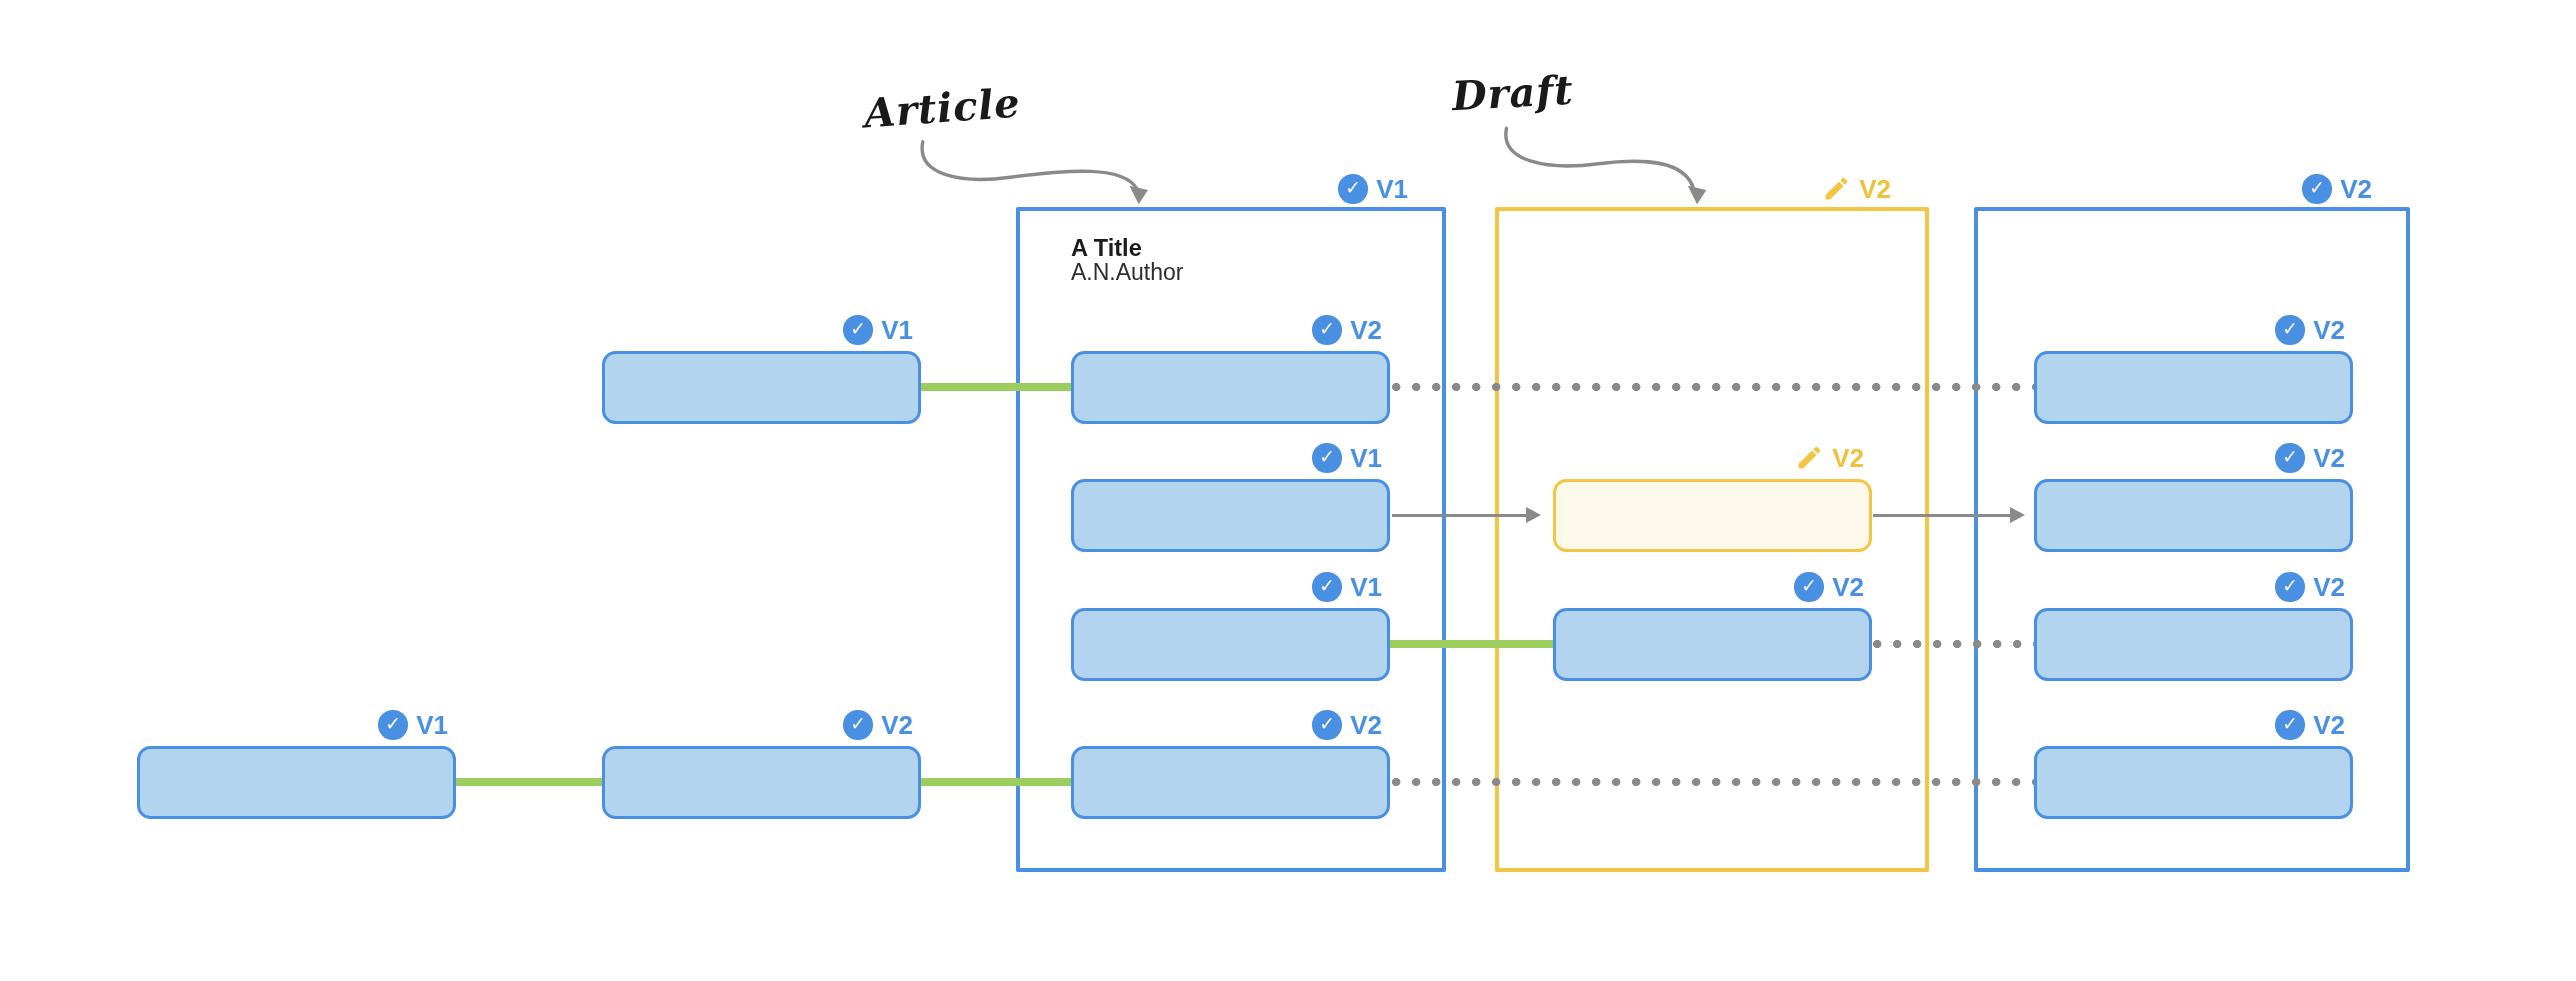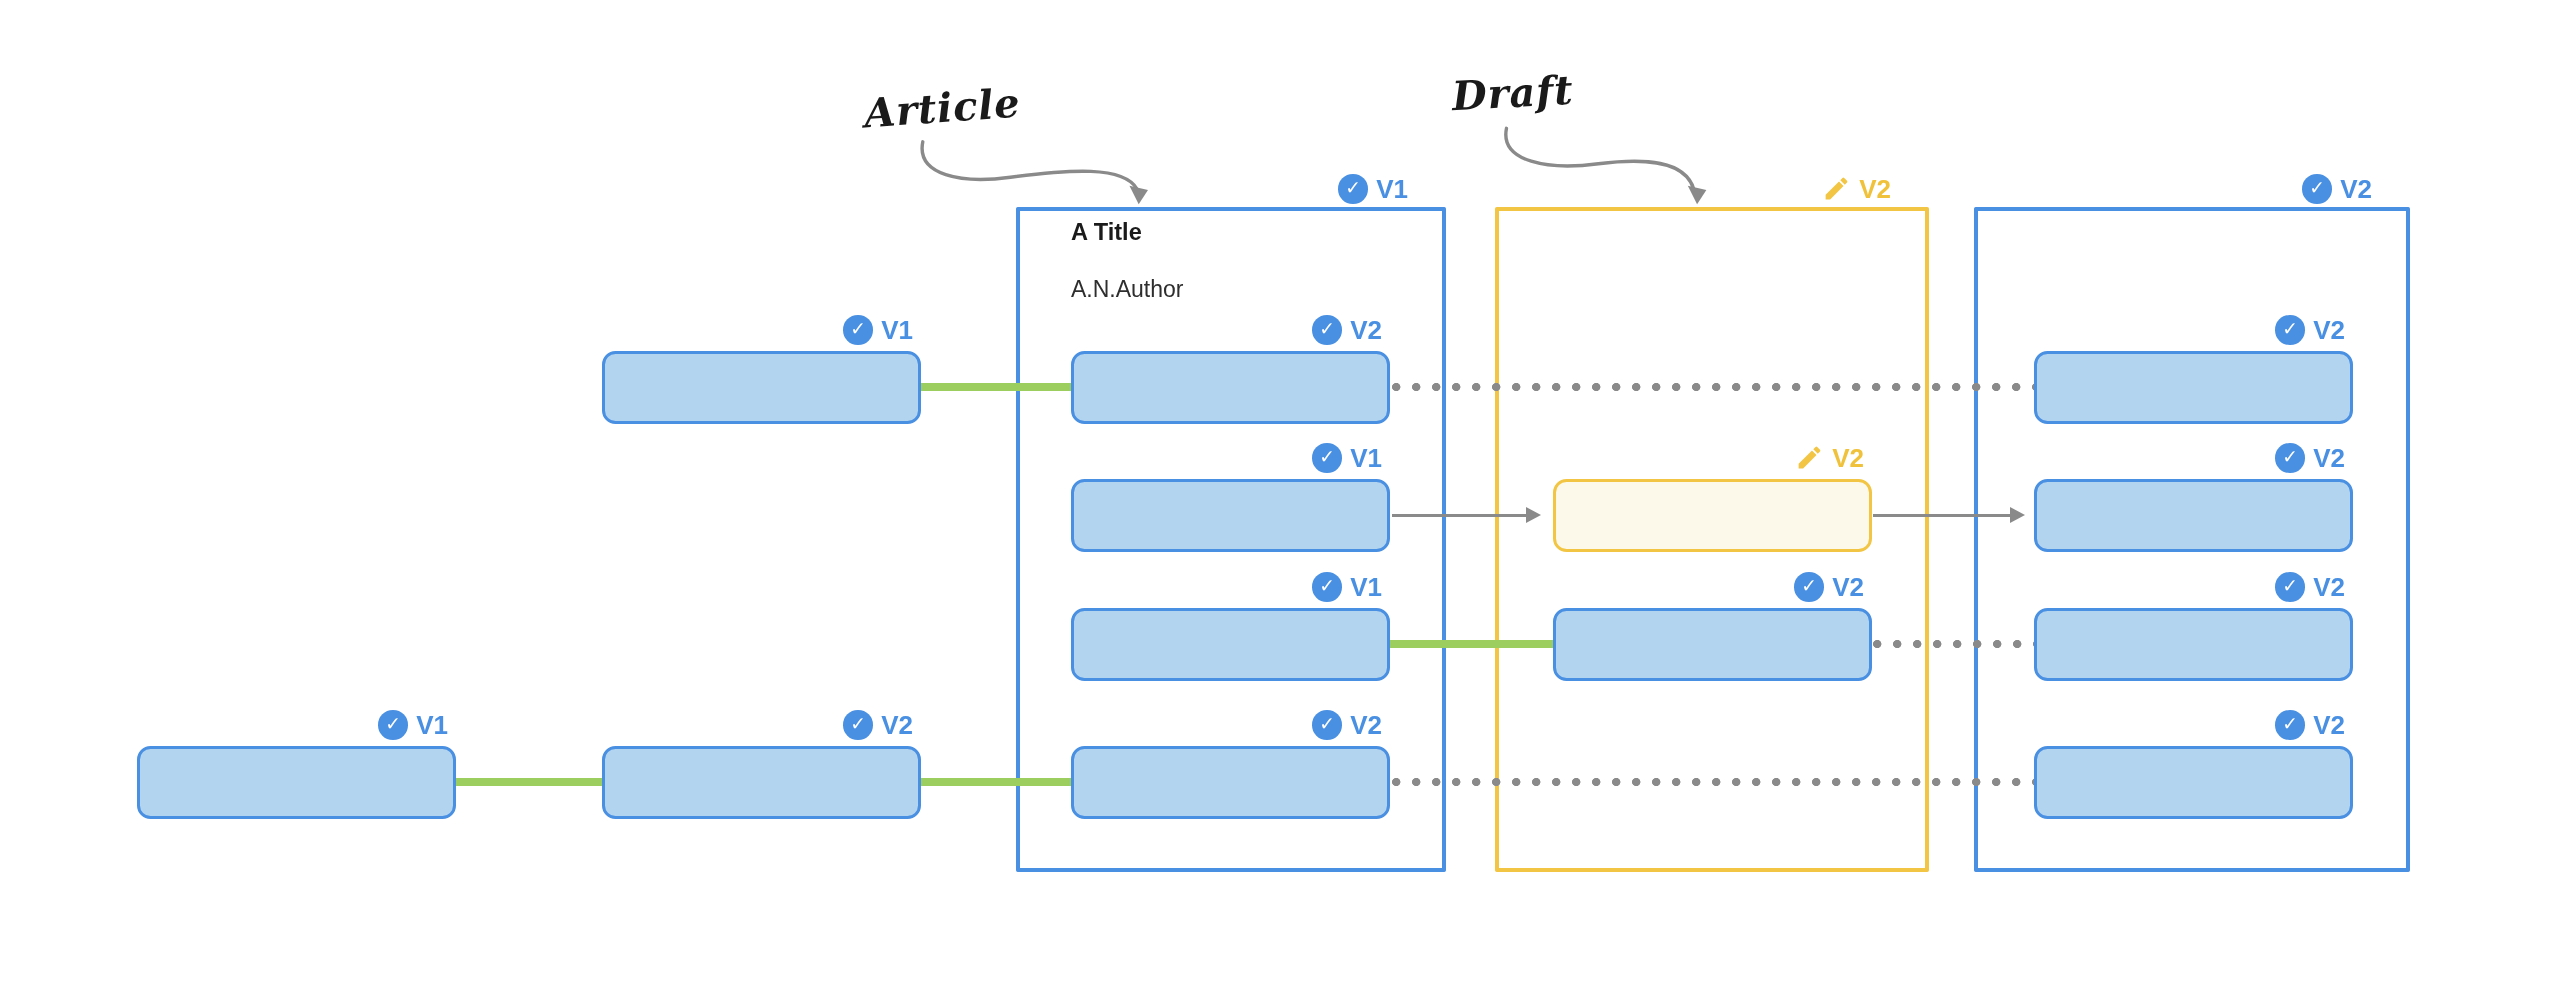--- a/index.html
+++ b/index.html
@@ -64,25 +64,25 @@
   .arrow-line::after{
     content:"";
     position:absolute;right:-14.3px;top:-6.7px;
     width:0;height:0;
     border-left:15px solid #8a8a8a;
     border-top:8.4px solid transparent;
     border-bottom:8.4px solid transparent;
   }
   
   .doc-title{
-    position:absolute;left:1071px;top:221px;
+    position:absolute;left:1071px;top:237px;
     font-size:23.6px;font-weight:bold;color:#1b1b1b;line-height:1;
   }
   .doc-author{
-    position:absolute;left:1071px;top:278px;
+    position:absolute;left:1071px;top:261px;
     font-size:23px;color:#2e2e2e;line-height:1;
   }
   
   .hand-label{
     position:absolute;
     font-family:"DejaVu Serif", cursive;
     font-style:italic;font-weight:bold;
     font-size:40px;color:#1a1a1a;
     line-height:1;
     letter-spacing:0.8px;

